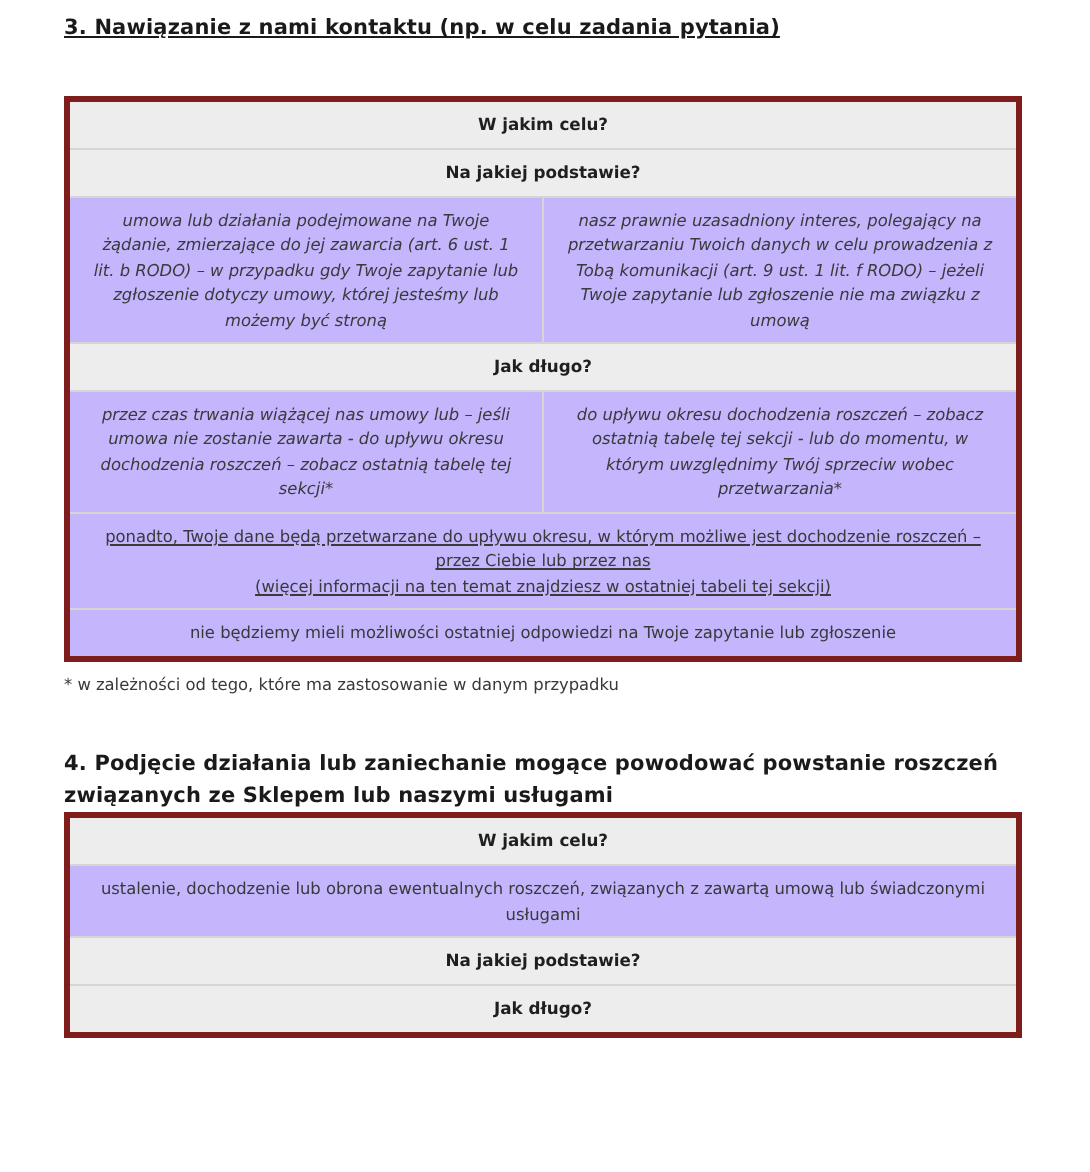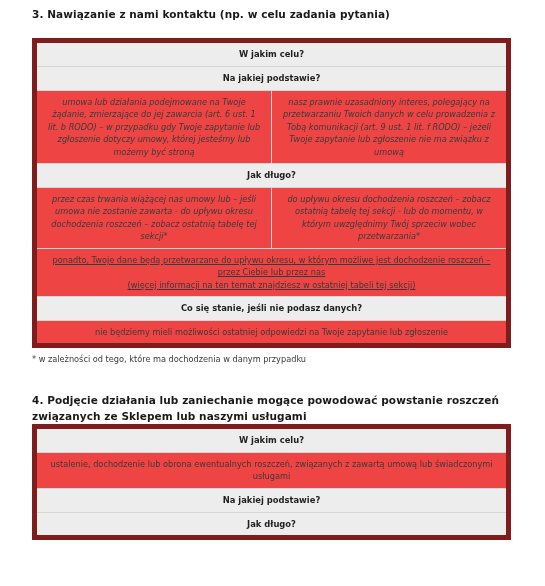--- a/index.html
+++ b/index.html
@@ -28,31 +28,32 @@
     font-size: 10.5px;
     font-weight: bold;
     color: #1a1a1a;
     line-height: 1.55;
     letter-spacing: 0.08px;
     margin: 0;
     padding: 0;
   }
   .heading-3 {
     padding-top: 6px;
-    padding-bottom: 16px;
+    padding-bottom: 26px;
+    text-decoration: underline;
   }
   .heading-4 {
     padding-top: 0px;
   }
   .rodo-table {
     width: 479px;
     border-collapse: collapse;
     table-layout: fixed;
-    border: 5px solid #7f1d1d;
-    background: #ef4444;
+    border: 3px solid #7f1d1d;
+    background: #c4b5fd;
   }
   .rodo-table td {
     border: 1px solid #d5d5d5;
     padding: 5px 8px;
     font-size: 8.2px;
     line-height: 1.52;
     text-align: center;
     vertical-align: middle;
     color: #3a3a3a;
   }
@@ -106,29 +107,26 @@
         </tr>
         <tr>
           <td class="cell-left">przez czas trwania wiążącej nas umowy lub – jeśli umowa nie zostanie zawarta - do upływu okresu dochodzenia roszczeń – zobacz ostatnią tabelę tej sekcji*</td>
           <td class="cell-right">do upływu okresu dochodzenia roszczeń – zobacz ostatnią tabelę tej sekcji - lub do momentu, w którym uwzględnimy Twój sprzeciw wobec przetwarzania*</td>
         </tr>
         <tr>
           <td colspan="2" style="white-space: pre-line; text-decoration: underline;">ponadto, Twoje dane będą przetwarzane do upływu okresu, w którym możliwe jest dochodzenie roszczeń – przez Ciebie lub przez nas
 (więcej informacji na ten temat znajdziesz w ostatniej tabeli tej sekcji)</td>
         </tr>
         <tr>
-          <td class="hdr" colspan="2">Co się stanie, jeśli nie podasz danych?</td>
-        </tr>
-        <tr>
           <td colspan="2">nie będziemy mieli możliwości ostatniej odpowiedzi na Twoje zapytanie lub zgłoszenie</td>
         </tr>
       </tbody>
     </table>
 
-    <div class="footnote">* w zależności od tego, które ma dochodzenia w danym przypadku</div>
+    <div class="footnote">* w zależności od tego, które ma zastosowanie w danym przypadku</div>
   </div>
 
   <div class="spacer-sections"></div>
 
   <div class="section">
 
     <h3 class="section-heading heading-4">4. Podjęcie działania lub zaniechanie mogące powodować powstanie roszczeń związanych ze Sklepem lub naszymi usługami</h3>
 
     <table class="rodo-table">
       <tbody>

